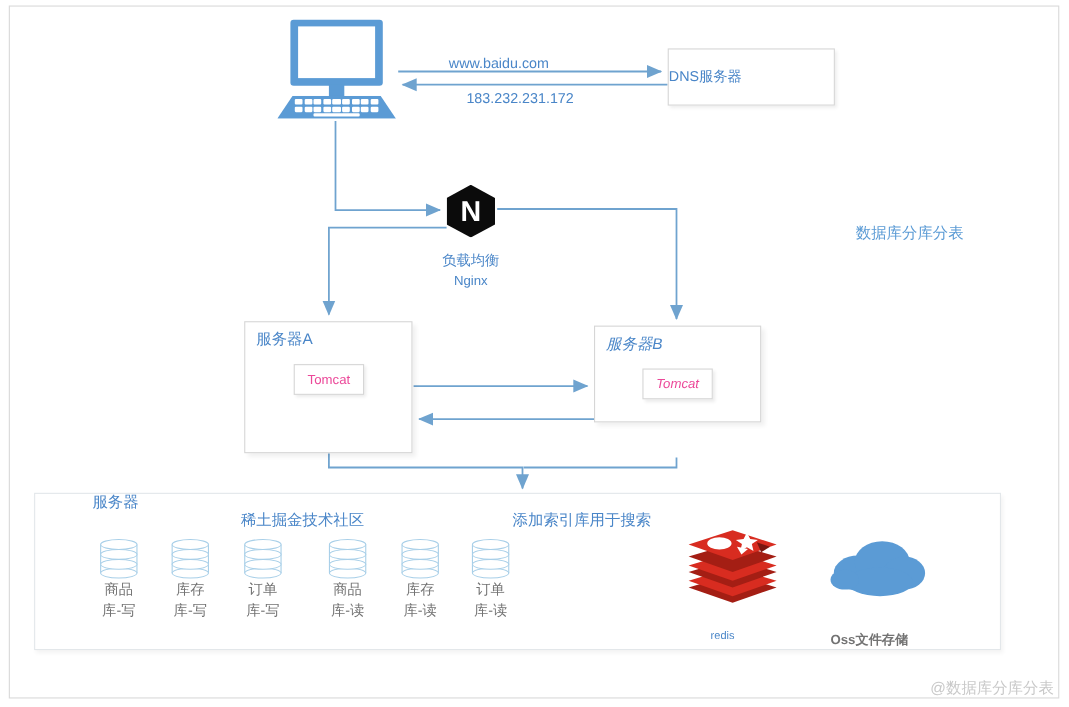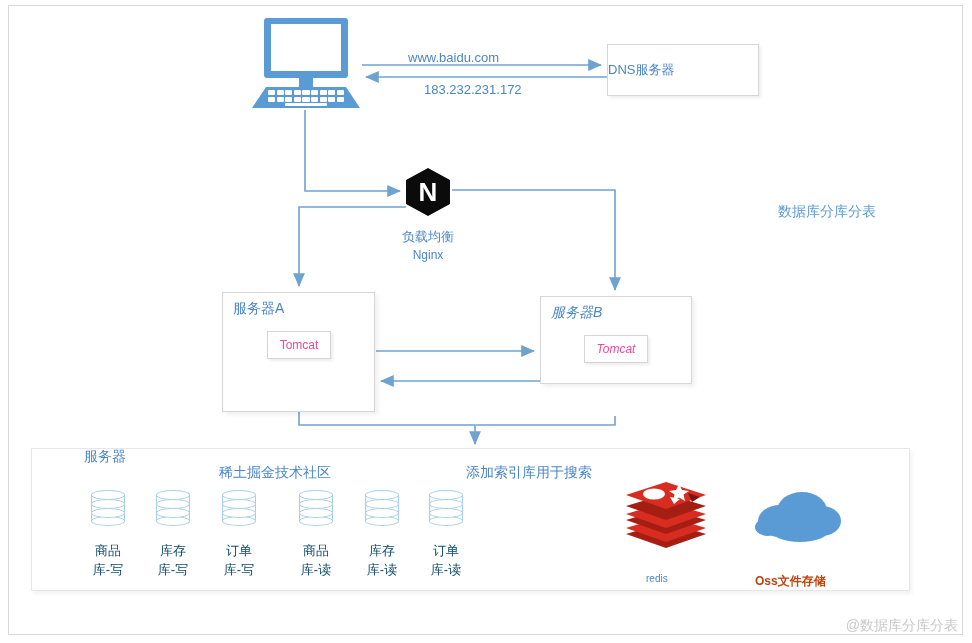--- a/index.html
+++ b/index.html
@@ -82,29 +82,29 @@
   .dbcol{position:absolute;top:490px;width:56px;text-align:center;}
   .dbcol .cyl{margin:0 auto;width:34px;height:36px;position:relative;}
   .dbcol .cap{position:absolute;left:0;width:34px;height:10px;border:1.4px solid #a8cfe8;
               border-radius:50%;box-sizing:border-box;background:#fff;}
   .dbcol .cap.c1{top:0;}
   .dbcol .cap.c2{top:9px;}
   .dbcol .cap.c3{top:18px;}
   .dbcol .cap.c4{top:26px;}
   .dbcol .side{position:absolute;left:0;top:5px;width:34px;height:26px;
                border-left:1.4px solid #a8cfe8;border-right:1.4px solid #a8cfe8;box-sizing:border-box;}
-  .dbcol .cname{margin-top:15px;color:#0c4a6e;font-size:13px;line-height:19px;}
+  .dbcol .cname{margin-top:0;color:#737373;font-size:13px;line-height:19px;}
 
   
   #redis{position:absolute;left:624px;top:478px;width:84px;height:72px;}
   #redis-label{left:646px;top:573px;color:#4a86c8;font-size:10px;}
 
   
   #cloud{position:absolute;left:750px;top:485px;width:96px;height:64px;}
-  #cloud-label{left:755px;top:573px;color:#c2410c;font-size:12px;font-weight:bold;}
+  #cloud-label{left:755px;top:573px;color:#737373;font-size:12px;font-weight:bold;}
 
   
   #wm-center{
     position:absolute;left:140px;top:588px;width:560px;height:20px;
     color:#eef1f3;font-size:17px;letter-spacing:6px;white-space:nowrap;user-select:none;
   }
   #wm-corner{
     position:absolute;right:14px;bottom:8px;color:#c9c9c9;font-size:14px;white-space:nowrap;user-select:none;
   }
   .link-text{position:absolute;color:#4a86c8;font-size:13px;white-space:nowrap;}

